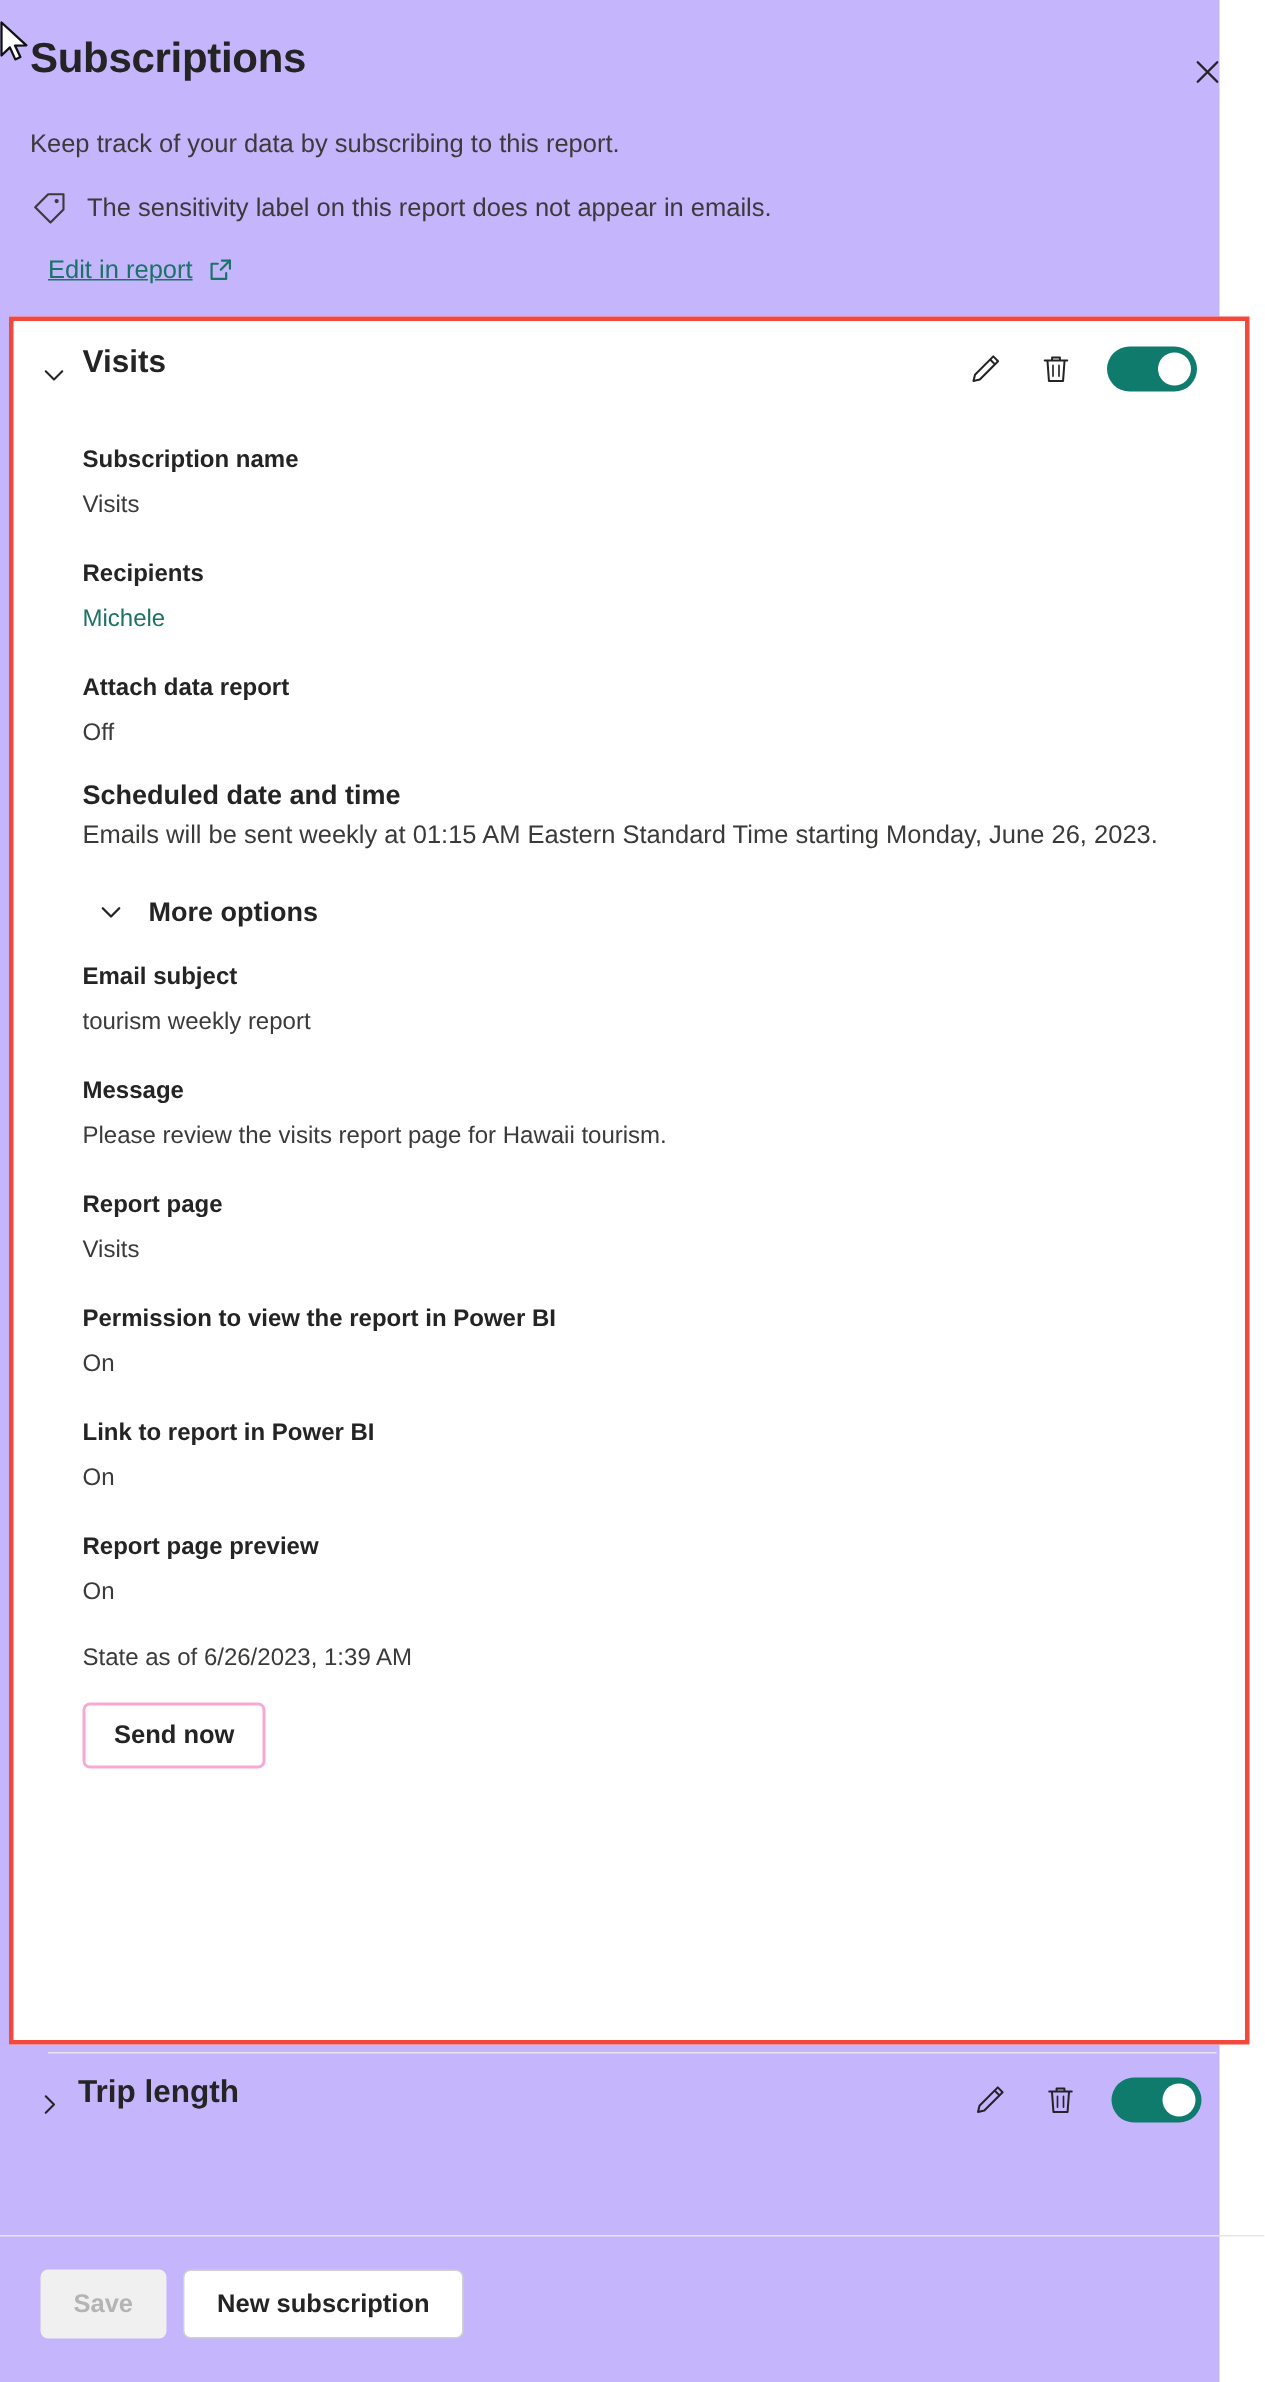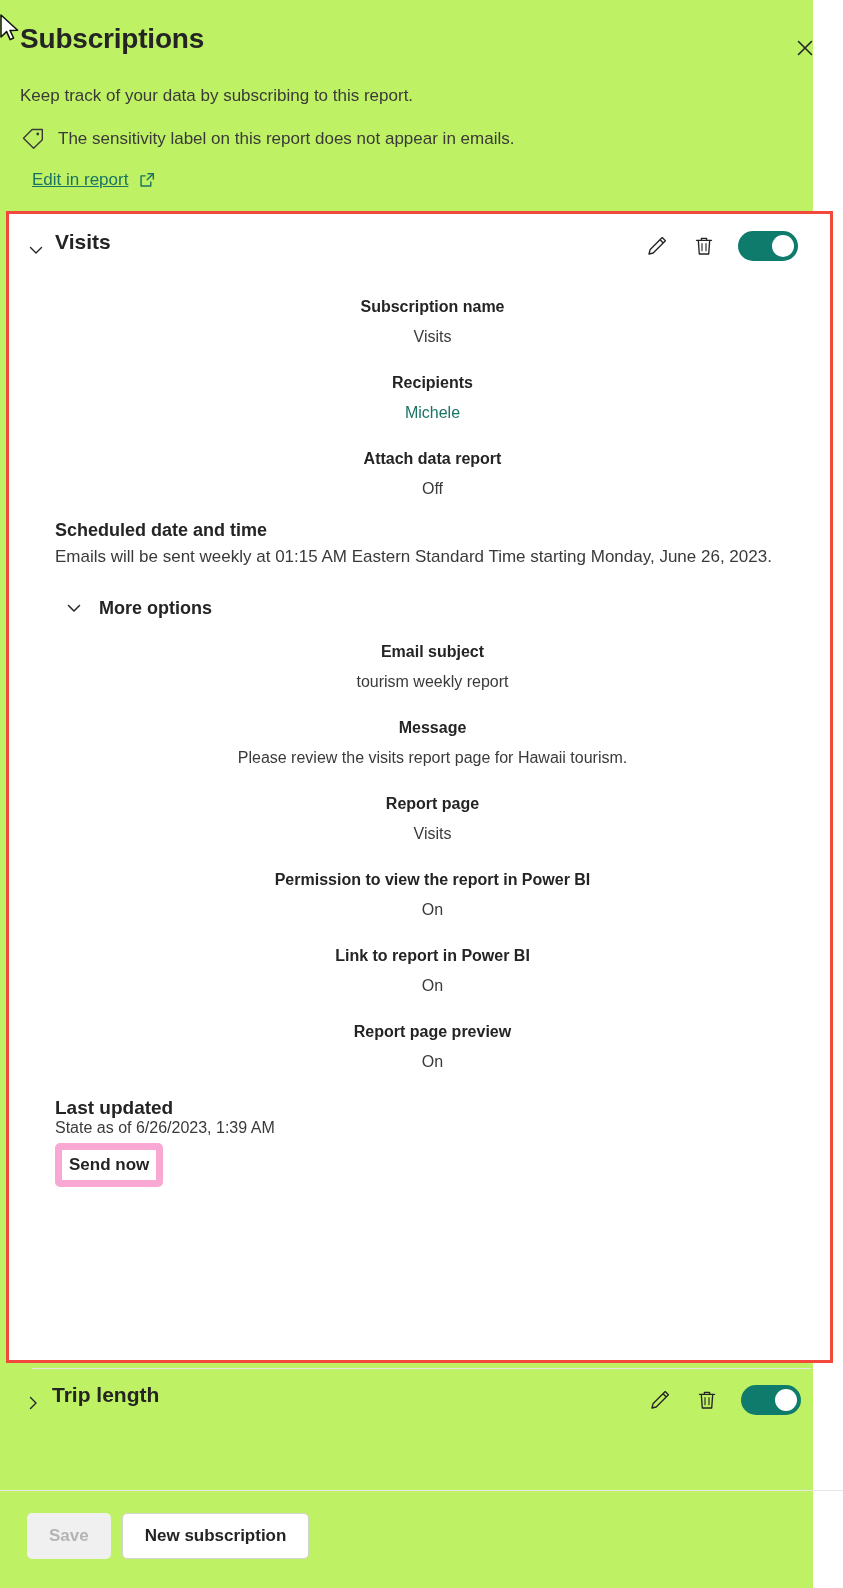--- a/index.html
+++ b/index.html
@@ -7,21 +7,21 @@
     margin: 0; padding: 0;
     width: 843px; height: 1588px;
     background: #ffffff;
     font-family: "Liberation Sans", sans-serif;
     color: #242424;
     overflow: hidden;
   }
   #page {
     position: relative;
     width: 813px; height: 1588px;
-    background: #bef264;
+    background: #c4b5fd;
   }
 
   
   .hdr {
     position: absolute; left: 0; top: 0; width: 843px; height: 210px;
   }
   .hdr-title {
     position: absolute; left: 20px; top: 23px;
     font-size: 28px; font-weight: 600; color: #242424;
     letter-spacing: -0.2px;
@@ -96,40 +96,40 @@
   .fields { position: absolute; left: 46px; top: 82px; right: 20px; }
   .fl {
     font-size: 16px; font-weight: 700; color: #242424;
     line-height: 22px;
   }
   .fv {
     font-size: 16px; font-weight: 400; color: #3b3a39;
     line-height: 22px; margin-top: 8px;
   }
   .fv.link { color: #1a7365; cursor: pointer; }
-  .blk { margin-bottom: 24px; text-align: center; }
+  .blk { margin-bottom: 24px; }
   .blk.tight { margin-bottom: 20px; }
   .sched-label { font-size: 18px; font-weight: 700; color: #242424; }
   .sched-val {
     font-size: 17px; color: #3b3a39; line-height: 28px; margin-top: 2px;
     max-width: 770px;
   }
   .more-row {
     display: flex; align-items: center; gap: 14px;
     margin: 26px 0 22px 8px; cursor: pointer;
   }
   .more-chev { width: 22px; height: 22px; color: #242424; display: block; }
   .more-label { font-size: 18px; font-weight: 600; color: #242424; }
   .last-label { font-size: 19px; font-weight: 600; color: #242424; }
   .last-val { font-size: 16px; color: #3b3a39; margin-top: 0; }
   .send-btn {
-    margin-top: 6px;
+    margin-top: 20px;
     display: inline-flex; align-items: center; justify-content: center;
-    height: 44px; padding: 0 7px;
-    border: 7px solid #f9a8d4; border-radius: 5px; background: #ffffff;
+    height: 44px; padding: 0 19px;
+    border: 2px solid #f9a8d4; border-radius: 5px; background: #ffffff;
     font-size: 17px; font-weight: 600; color: #242424;
     font-family: "Liberation Sans", sans-serif; cursor: pointer;
   }
 
   
   .divider {
     position: absolute; left: 32px; top: 1368px; width: 779px; height: 1px;
     background: #e6e6e6;
   }
   .collapsed {
@@ -281,21 +281,20 @@
         <div class="fl">Link to report in Power BI</div>
         <div class="fv">On</div>
       </div>
 
       <div class="blk">
         <div class="fl">Report page preview</div>
         <div class="fv">On</div>
       </div>
 
       <div>
-        <div class="last-label">Last updated</div>
         <div class="last-val">State as of 6/26/2023, 1:39 AM</div>
       </div>
 
       <button class="send-btn">Send now</button>
     </div>
   </div>
 
   <div class="divider"></div>
 
   <div class="collapsed">

